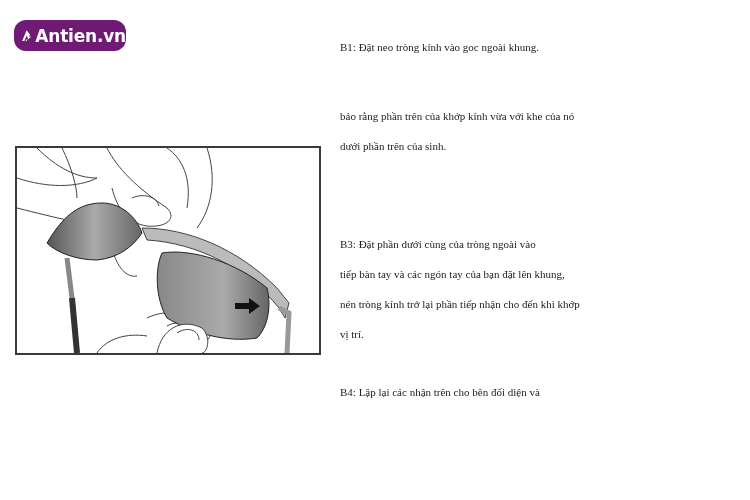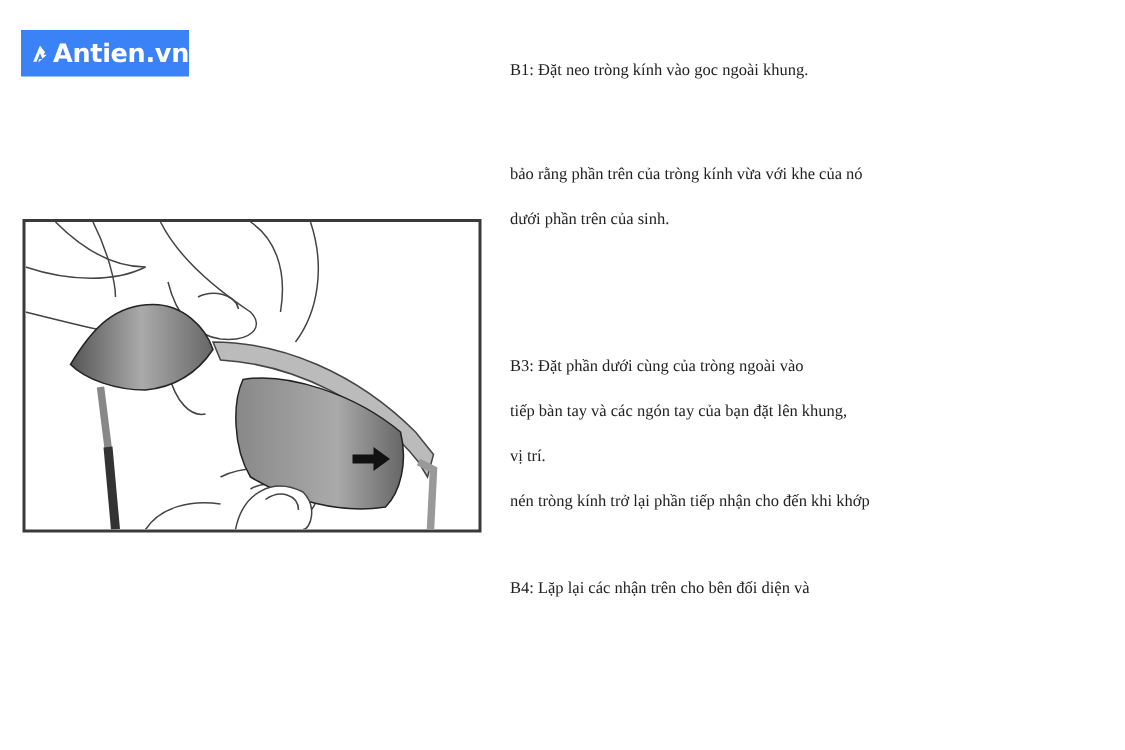--- a/index.html
+++ b/index.html
@@ -1,19 +1,19 @@
 <!DOCTYPE html>
 <html><head>
 <meta charset="utf-8">
 <style>
   html, body { margin:0; padding:0; }
   body { width:750px; height:500px; background:#ffffff; position:relative; overflow:hidden;
          font-family:"Liberation Serif", "DejaVu Serif", serif; color:#222; }
-  .logo { position:absolute; left:14px; top:20px; width:112px; height:31px; background:#3b82f6;
-          border-radius:0; display:flex; align-items:center; }
+  .logo { position:absolute; left:14px; top:20px; width:112px; height:31px; background:#701a75;
+          border-radius:12px; display:flex; align-items:center; }
   .logo svg { margin-left:7px; }
   .logo-text { font-family:"DejaVu Sans", "Liberation Sans", sans-serif; font-weight:bold; color:#fff;
                font-size:17px; margin-left:3px; letter-spacing:-0.2px; }
   .illus { position:absolute; left:15px; top:146px; width:302px; height:205px; border:2px solid #3a3a3a;
            background:#fff; overflow:hidden; }
   .steps { position:absolute; left:340px; top:0; width:420px; }
   .step { position:absolute; left:0; font-size:11px; line-height:30px; white-space:nowrap; color:#222; }
   .step p { margin:0; }
 </style>
 </head>
@@ -74,25 +74,25 @@
 
     <path d="M262 160 L272 165 L270 205" stroke="#999" stroke-width="5" fill="none"></path>
   </svg>
 </div>
 
 <div class="steps">
   <div class="step" style="top:32px;">
     <p>B1: Đặt neo tròng kính vào goc ngoài khung.</p>
   </div>
   <div class="step" style="top:101px;">
-    <p>bảo rằng phần trên của tròng kính vừa với khe của nó</p>
+    <p>bảo rằng phần trên của khớp kính vừa với khe của nó</p>
     <p>dưới phần trên của sinh.</p>
   </div>
   <div class="step" style="top:229px;">
     <p>B3: Đặt phần dưới cùng của tròng ngoài vào</p>
     <p>tiếp bàn tay và các ngón tay của bạn đặt lên khung,</p>
+    <p>nén tròng kính trở lại phần tiếp nhận cho đến khi khớp</p>
     <p>vị trí.</p>
-    <p>nén tròng kính trở lại phần tiếp nhận cho đến khi khớp</p>
   </div>
   <div class="step" style="top:377px;">
     <p>B4: Lặp lại các nhận trên cho bên đối diện và</p>
   </div>
 </div>
 
 </body></html>

